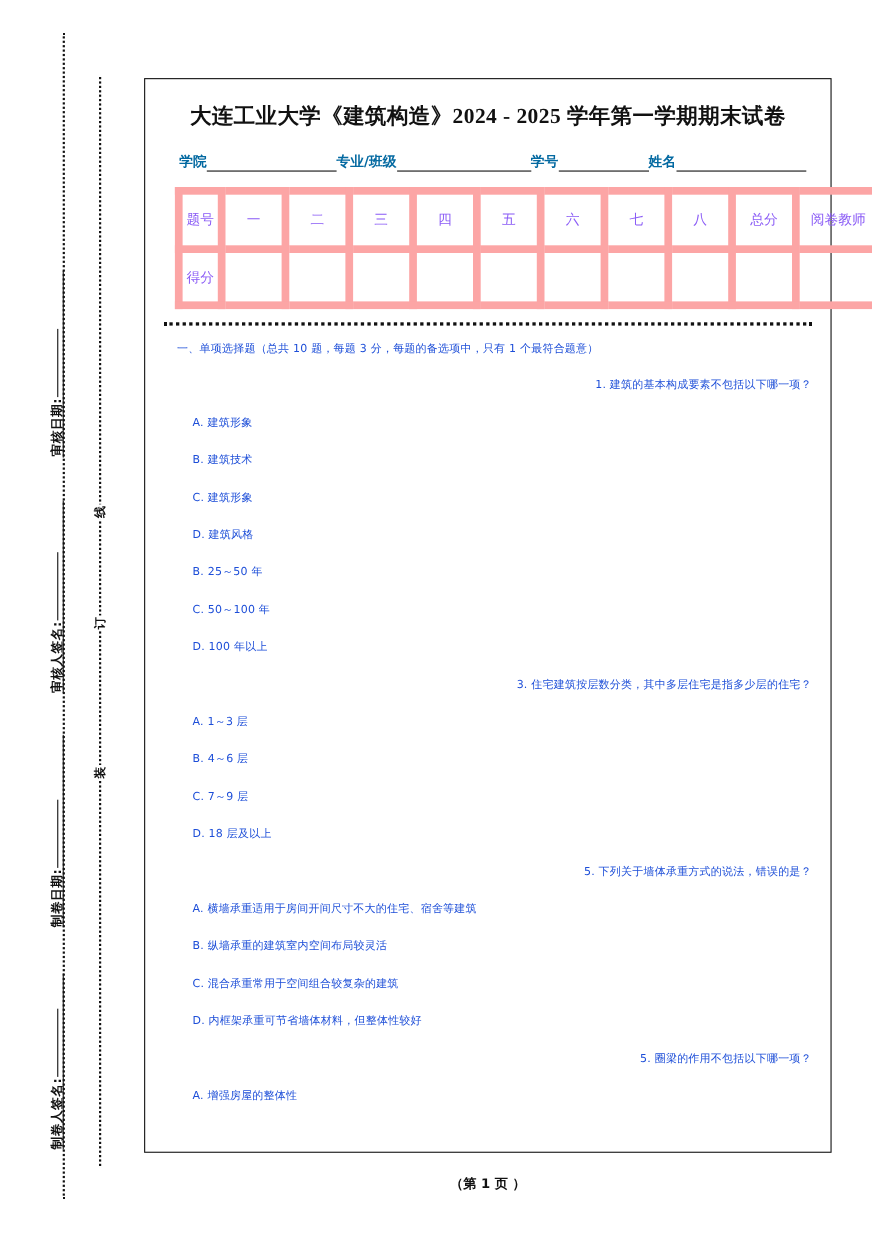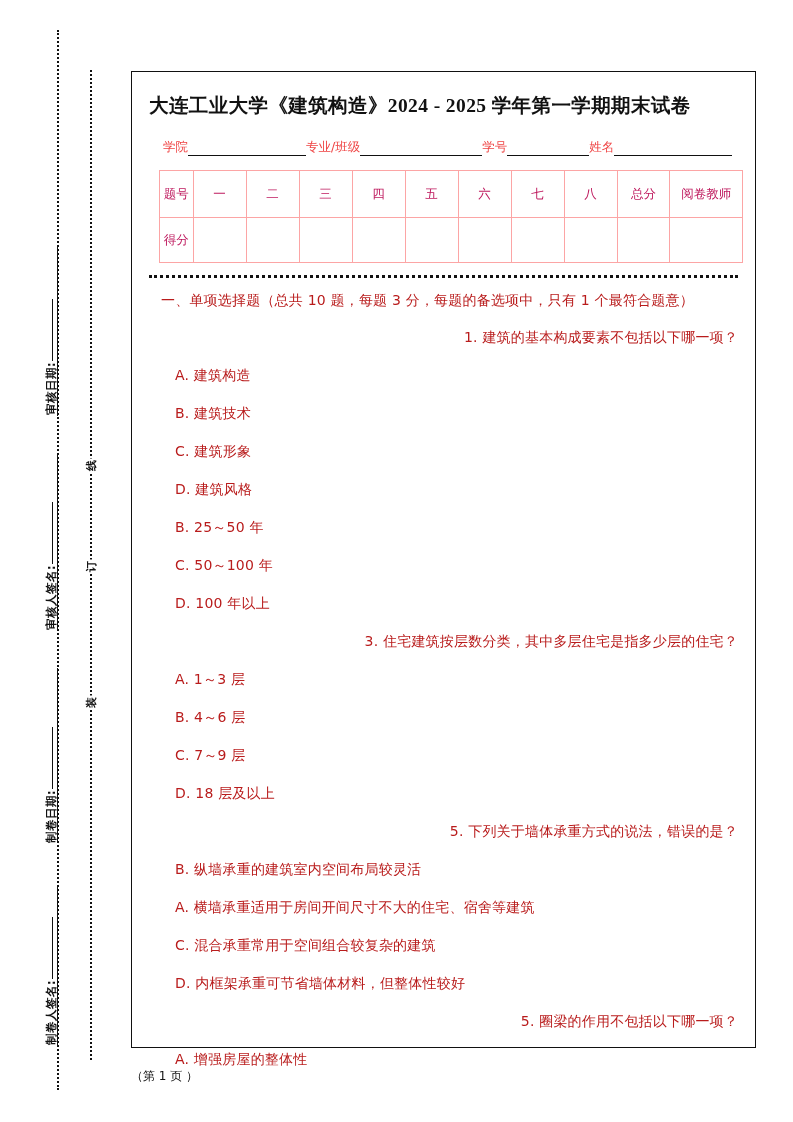--- a/index.html
+++ b/index.html
@@ -80,62 +80,62 @@
     height: 977px;
     border: 1.6px solid #111;
     box-sizing: border-box;
     padding: 14px 17px 0 17px;
   }
 
   #exam-title {
     font-family: "Liberation Serif", "DejaVu Serif", serif;
     font-weight: bold;
     font-size: 19.5px;
-    text-align: left;
+    text-align: center;
     letter-spacing: 0.4px;
     margin: 6px 0 0 0;
     white-space: nowrap;
     color: #111;
   }
 
   
   #info-row {
     display: flex;
     align-items: flex-end;
     margin: 20px 2px 0 14px;
     font-size: 12.5px;
     font-family: "DejaVu Sans", sans-serif;
-    font-weight: normal;
-    color: #ef4444;
+    font-weight: bold;
+    color: #0369a1;
   }
   #info-row .field { display: flex; align-items: flex-end; }
   #info-row .lbl { white-space: nowrap; }
   #info-row .blank {
     border-bottom: 1px solid #111;
     height: 13px;
   }
   .blank-w1 { width: 118px; }
   .blank-w2 { width: 122px; }
   .blank-w3 { width: 82px; }
   .blank-w4 { width: 118px; }
 
   
   #score-table {
     margin: 14px 4px 0 10px;
     border-collapse: collapse;
     width: 584px;
     table-layout: fixed;
   }
   #score-table td {
-    border: 1px solid #fca5a5;
+    border: 7px solid #fca5a5;
     text-align: center;
     vertical-align: middle;
     font-family: "DejaVu Sans", sans-serif;
     font-size: 12.5px;
-    color: #be185d;
+    color: #8b5cf6;
     height: 24px;
     padding: 0;
   }
   #score-table td.lead {
     width: 32px;
     line-height: 1.05;
     font-size: 12.5px;
   }
   #score-table td.num { width: 51px; }
   #score-table td.total { width: 51px; }
@@ -151,22 +151,22 @@
   #sep-dotted {
     margin: 12px 0 0 0;
     border-top: 3px dotted #111;
     height: 0;
   }
 
   
   #body-content {
     margin: 14px 0 0 12px;
     font-family: "DejaVu Sans", sans-serif;
-    font-size: 14px;
-    color: #b91c1c;
+    font-size: 10px;
+    color: #1d4ed8;
   }
   .section-head {
     margin: 0 0 19px 0;
     letter-spacing: 0.2px;
     white-space: nowrap;
   }
   .q-stem {
     margin: 0 0 20px 0;
     letter-spacing: 0.2px;
     text-align: right;
@@ -175,24 +175,24 @@
     margin: 0 0 20px 14px;
     letter-spacing: 0.2px;
   }
 
   
   #page-footer {
     position: absolute;
     left: 131px;
     top: 1068px;
     width: 625px;
-    text-align: left;
+    text-align: center;
     font-family: "DejaVu Sans", sans-serif;
     font-size: 12px;
-    font-weight: normal;
+    font-weight: bold;
     color: #111;
   }
 </style>
 </head>
 <body>
 
 <div id="left-margin">
 
   <div class="vline-solid" style="top:246px;height:170px;"></div>
   <div class="vline-solid" style="top:455px;height:175px;"></div>
@@ -274,38 +274,38 @@
     </tbody>
   </table>
 
   <div id="sep-dotted"></div>
 
   <div id="body-content">
 
     <div class="section-head">一、单项选择题（总共 10 题，每题 3 分，每题的备选项中，只有 1 个最符合题意）</div>
 
     <div class="q-stem">1. 建筑的基本构成要素不包括以下哪一项？</div>
-    <div class="q-opt">A. 建筑构造</div>
+    <div class="q-opt">A. 建筑形象</div>
     <div class="q-opt">B. 建筑技术</div>
     <div class="q-opt">C. 建筑形象</div>
     <div class="q-opt">D. 建筑风格</div>
 
     <div class="q-opt">B. 25～50 年</div>
     <div class="q-opt">C. 50～100 年</div>
     <div class="q-opt">D. 100 年以上</div>
 
     <div class="q-stem">3. 住宅建筑按层数分类，其中多层住宅是指多少层的住宅？</div>
     <div class="q-opt">A. 1～3 层</div>
     <div class="q-opt">B. 4～6 层</div>
     <div class="q-opt">C. 7～9 层</div>
     <div class="q-opt">D. 18 层及以上</div>
 
     <div class="q-stem">5. 下列关于墙体承重方式的说法，错误的是？</div>
+    <div class="q-opt">A. 横墙承重适用于房间开间尺寸不大的住宅、宿舍等建筑</div>
     <div class="q-opt">B. 纵墙承重的建筑室内空间布局较灵活</div>
-    <div class="q-opt">A. 横墙承重适用于房间开间尺寸不大的住宅、宿舍等建筑</div>
     <div class="q-opt">C. 混合承重常用于空间组合较复杂的建筑</div>
     <div class="q-opt">D. 内框架承重可节省墙体材料，但整体性较好</div>
 
     <div class="q-stem">5. 圈梁的作用不包括以下哪一项？</div>
     <div class="q-opt">A. 增强房屋的整体性</div>
 
   </div>
 </div>
 
 <div id="page-footer">

